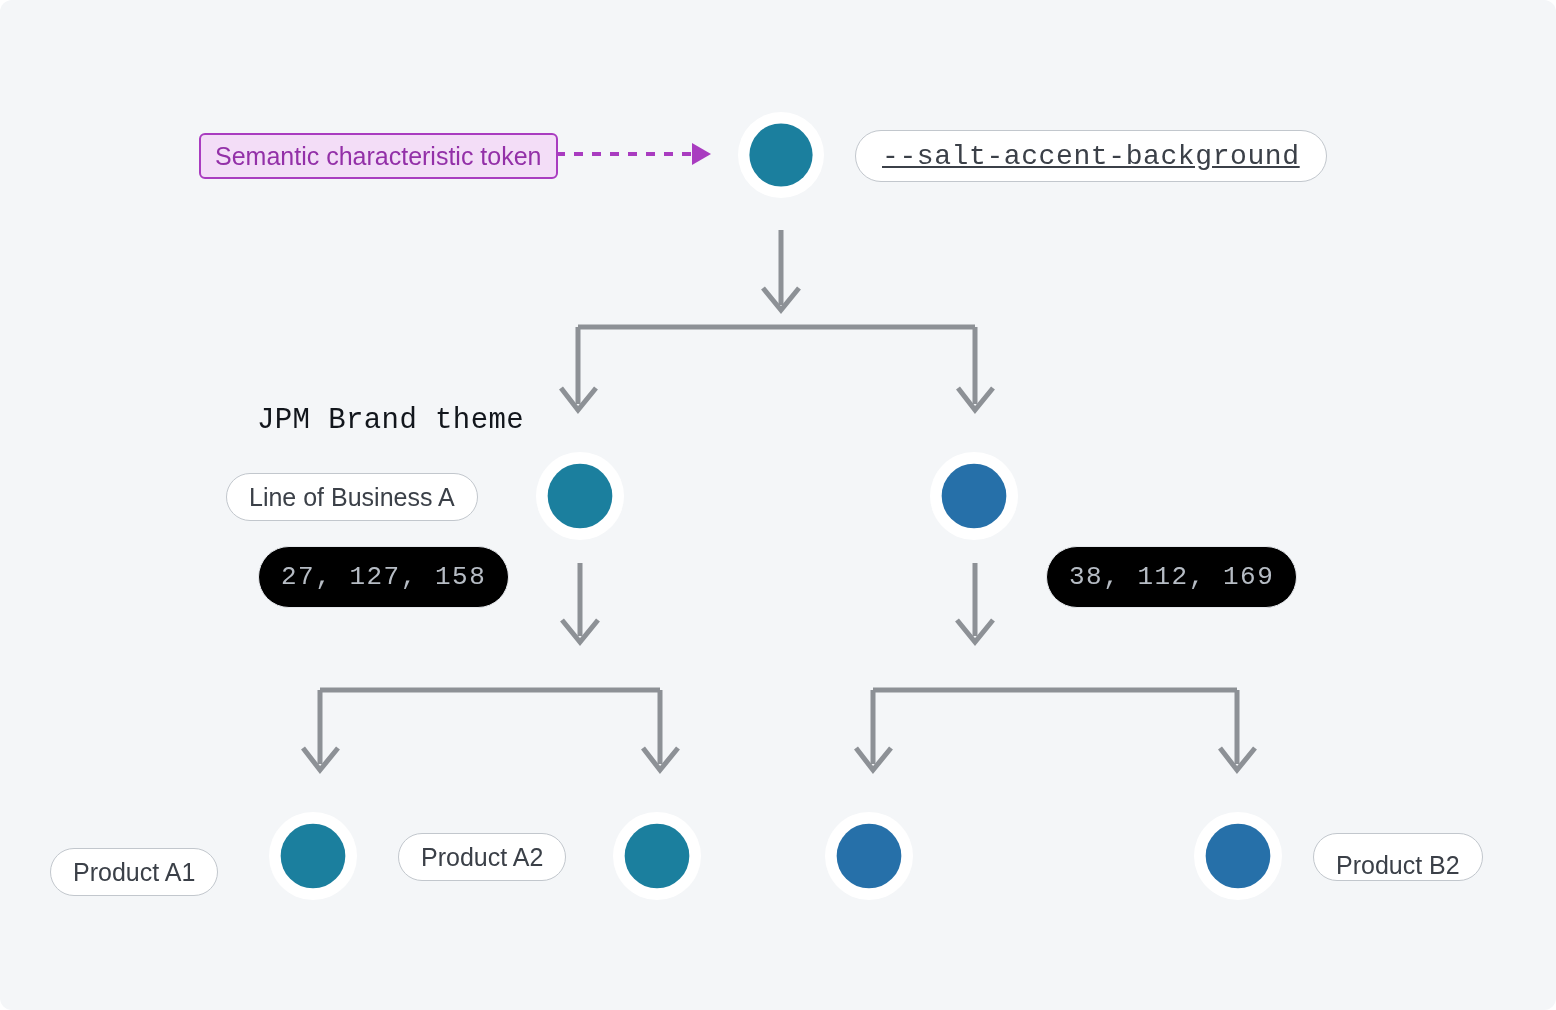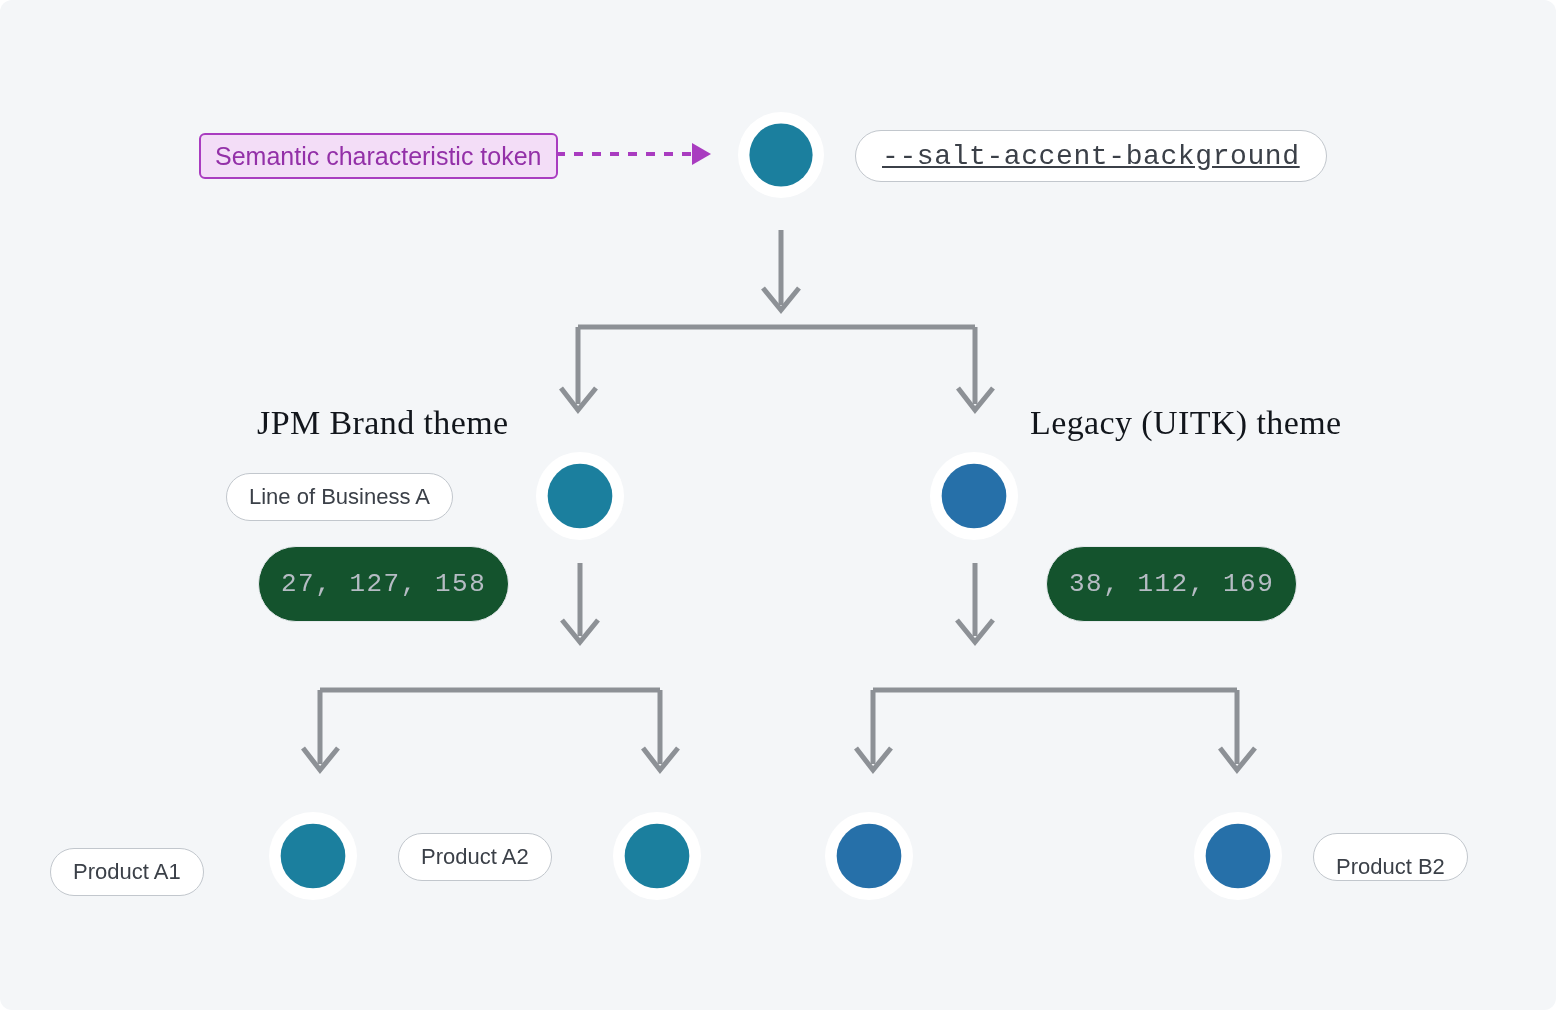--- a/index.html
+++ b/index.html
@@ -53,40 +53,40 @@
     align-items: center;
     justify-content: center;
     background: #ffffff;
     border: 1.6px solid #c2c7cd;
     border-radius: 999px;
     color: #3b4048;
     white-space: nowrap;
     z-index: 6;
   }
   .pill.label-pill {
-    font-size: 22px;
+    font-size: 25px;
     height: 46px;
     padding: 0 22px;
   }
   .pill.token-pill {
     font-family: "Liberation Mono", monospace;
     font-size: 28px;
     letter-spacing: 0.6px;
     height: 50px;
     padding: 0 26px;
     color: #3b4048;
     text-decoration: underline;
   }
   .pill.rgb-pill {
     font-family: "Liberation Mono", monospace;
     font-size: 26px;
     letter-spacing: 1.5px;
     height: 44px;
-    padding: 15px 22px;
-    background: #14532d;
+    padding: 8px 22px;
+    background: #000000;
     border: 1.6px solid #e6e9ed;
     color: #b6bcc4;
   }
 
   
   .callout {
     position: absolute;
     display: flex;
     align-items: center;
     justify-content: center;
@@ -97,22 +97,22 @@
     font-size: 25px;
     white-space: nowrap;
     height: 42px;
     padding: 0 14px;
     z-index: 6;
   }
 
   
   .theme-caption {
     position: absolute;
-    font-family: Liberation Serif, serif;
-    font-size: 34px;
+    font-family: Liberation Mono, monospace;
+    font-size: 29px;
     color: #12161c;
     white-space: nowrap;
     letter-spacing: 0.4px;
     z-index: 6;
   }
 </style>
 </head>
 <body>
 
 <div id="canvas">
@@ -159,23 +159,20 @@
   <div class="swatch" style="left:738px; top:112px; width:86px; height:86px;">
     <span class="dot" style="background:#1b7f9e;"></span>
   </div>
   <div class="pill token-pill" style="left:855px; top:130px;">
     <span>--salt-accent-background</span>
   </div>
 
   <div class="theme-caption" style="left:257px; top:404px;">
     <span>JPM Brand theme</span>
   </div>
-  <div class="theme-caption" style="left:1030px; top:404px;">
-    <span>Legacy (UITK) theme</span>
-  </div>
 
   <div class="pill label-pill" style="left:226px; top:473px;">
     <span>Line of Business A</span>
   </div>
   <div class="swatch" style="left:536px; top:452px; width:88px; height:88px;">
     <span class="dot" style="background:#1b7f9e;"></span>
   </div>
   <div class="pill rgb-pill" style="left:258px; top:546px;">
     <span>27, 127, 158</span>
   </div>

